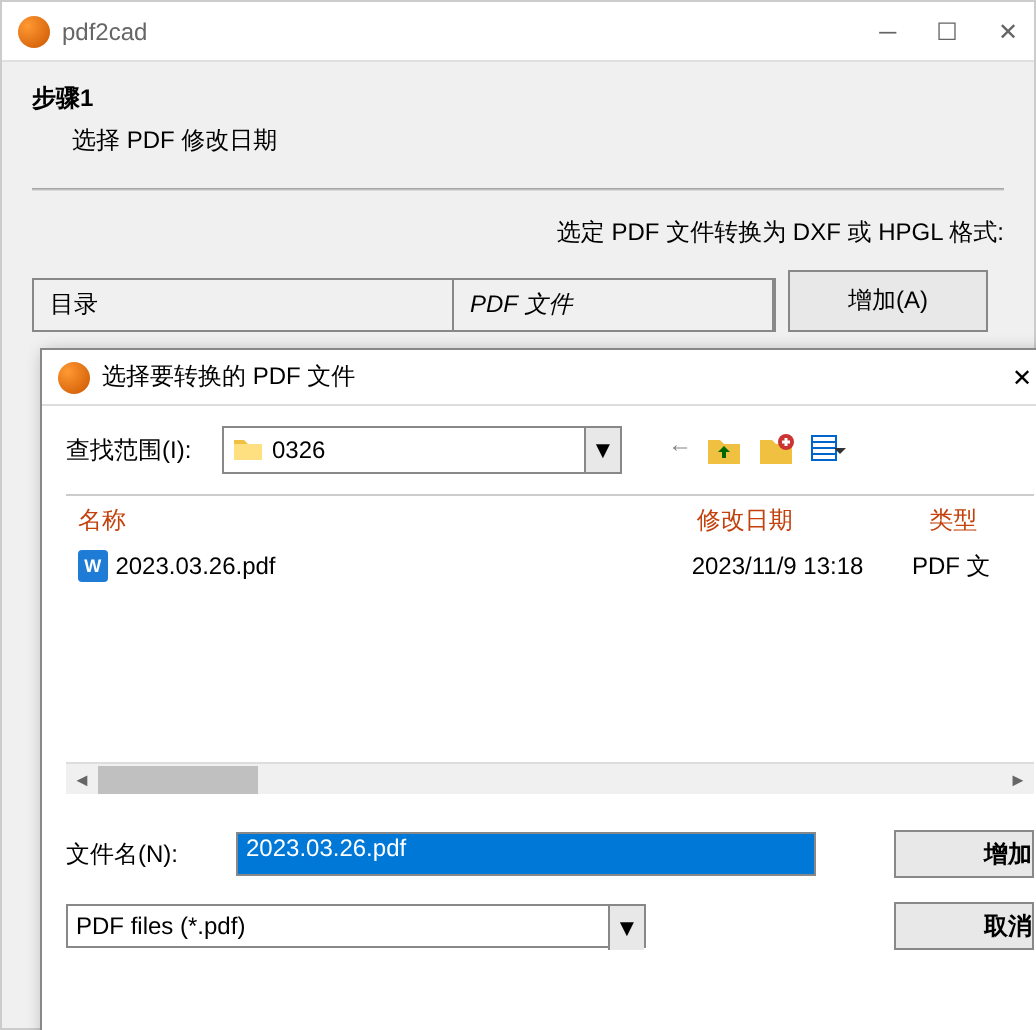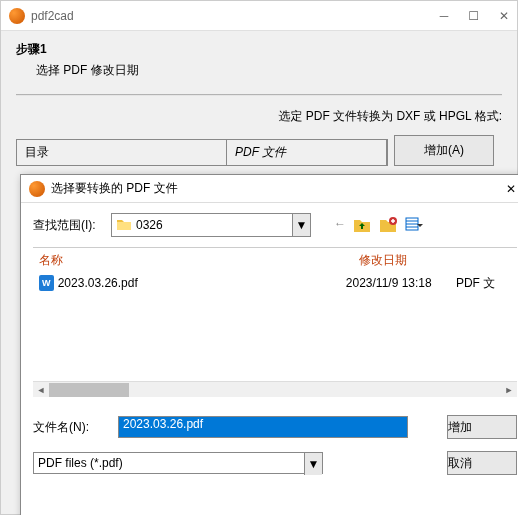--- a/index.html
+++ b/index.html
@@ -46,21 +46,21 @@
 .scrollbar-h{position:absolute;bottom:0;left:0;right:0;height:16px;background:#f0f0f0;border-top:1px solid #ddd;display:flex;}
 .sb-track{flex:1;position:relative;}
 .sb-thumb{position:absolute;left:0;width:80px;height:14px;background:#c0c0c0;top:1px;}
 .sb-arrow{width:16px;height:16px;display:flex;align-items:center;justify-content:center;color:#666;font-size:9px;}
 .bottom-rows{margin-top:18px;}
 .bottom-row{display:flex;align-items:center;margin-bottom:12px;gap:10px;}
 .br-label{width:75px;}
 .br-input{flex:1;max-width:290px;height:22px;border:1px solid #888;padding:0 4px;background:#fff;}
 .br-input.selected{background:#0078d7;color:#fff;}
 .br-select{flex:1;max-width:290px;height:22px;border:1px solid #888;background:#fff;display:flex;align-items:center;padding:0 4px;position:relative;}
-.br-btn{width:70px;height:24px;background:#e8e8e8;border:1px solid #888;text-align:left;line-height:22px;cursor:pointer;margin-left:auto;}
+.br-btn{width:70px;height:24px;background:#e8e8e8;border:1px solid #888;text-align:right;line-height:22px;cursor:pointer;margin-left:auto;font-weight:bold;}
 .app-icon{display:inline-block;width:16px;height:16px;border-radius:50%;background:radial-gradient(circle at 30% 30%,#ff9933,#cc5500);}
 svg{display:block;}
 </style>
 </head>
 <body>
 
 <div class="main-window">
   <div class="titlebar">
     <span class="app-icon"></span>
     <span style="width:6px"></span>
@@ -120,20 +120,21 @@
             <path stroke="#06c" d="M2 6h12M2 9h12M2 12h12"></path>
             <path fill="#333" d="M16 8l3 3-3 3z" transform="rotate(90 17 10)"></path>
           </svg>
       </div>
     </div>
 
     <div class="file-list">
       <div class="file-header">
         <div class="fh-col fh-name">名称</div>
         <div class="fh-col fh-date">修改日期</div>
+        <div class="fh-col fh-type">类型</div>
       </div>
       <div class="file-row">
         <div class="file-icon">W</div>
         <div class="fr-name">2023.03.26.pdf</div>
         <div class="fr-date">2023/11/9 13:18</div>
         <div class="fr-type">PDF 文</div>
       </div>
       <div class="scrollbar-h">
         <div class="sb-arrow">◄</div>
         <div class="sb-track">

